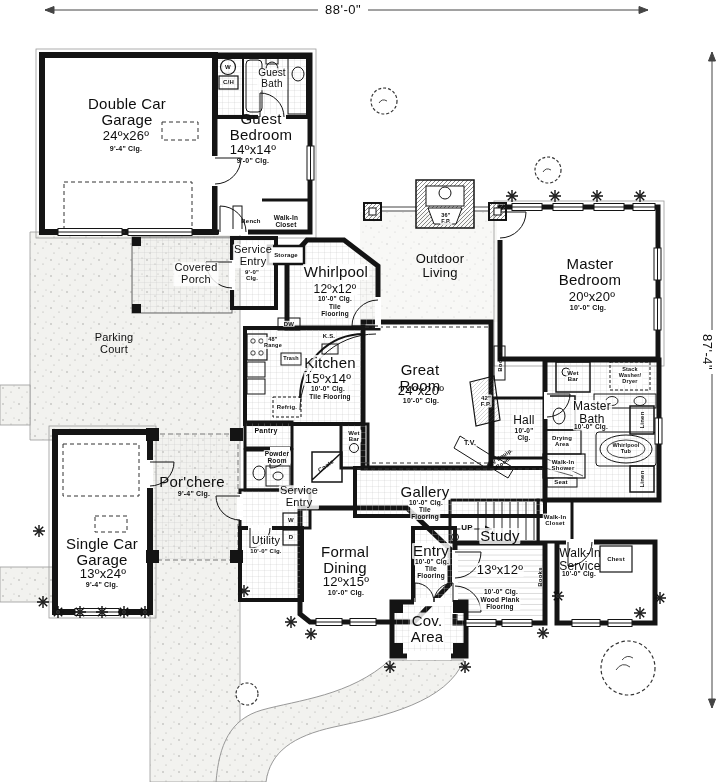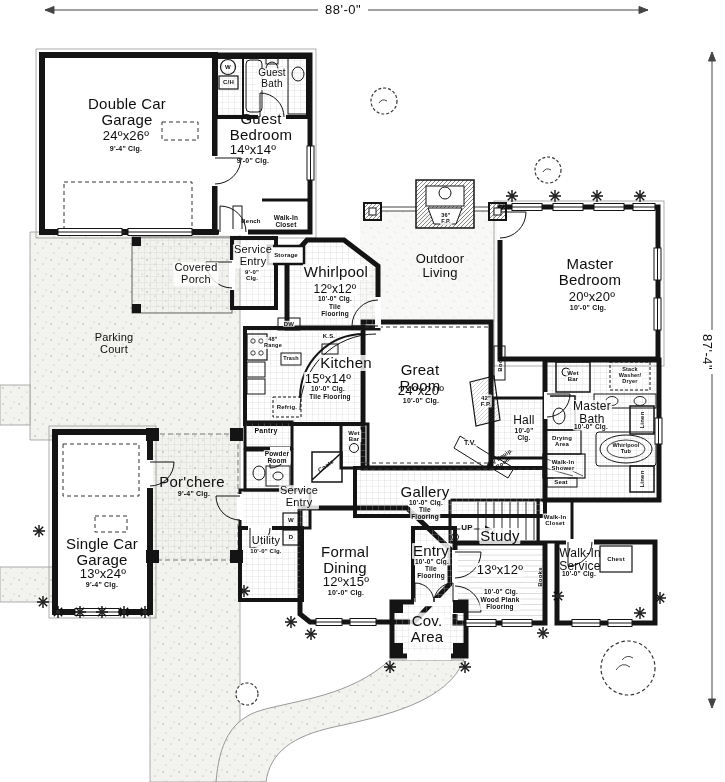--- a/index.html
+++ b/index.html
@@ -393,21 +393,21 @@
 <div class="lbl f13" style="left:440px;top:266px">Outdoor
 Living</div>
 <div class="lbl f55 bg" style="left:446px;top:219px">36"
 F.P.</div>
 
 <div class="lbl f15" style="left:590px;top:272px">Master
 Bedroom</div>
 <div class="lbl f13" style="left:592px;top:297px">20ºx20º</div>
 <div class="lbl f7" style="left:588px;top:308px">10'-0" Clg.</div>
 
-<div class="lbl f15 bg" style="left:346px;top:363px">Kitchen</div>
+<div class="lbl f15 bg" style="left:330px;top:363px">Kitchen</div>
 <div class="lbl f13 bg" style="left:328px;top:379px">15ºx14º</div>
 <div class="lbl f65 bg" style="left:328px;top:389px">10'-0" Clg.</div>
 <div class="lbl f65 bg" style="left:330px;top:397px">Tile Flooring</div>
 
 <div class="lbl f15" style="left:420px;top:378px">Great
 Room</div>
 <div class="lbl f13" style="left:421px;top:391px">24ºx20º</div>
 <div class="lbl f7" style="left:421px;top:401px">10'-0" Clg.</div>
 
 <div class="lbl f11" style="left:114px;top:344px">Parking

